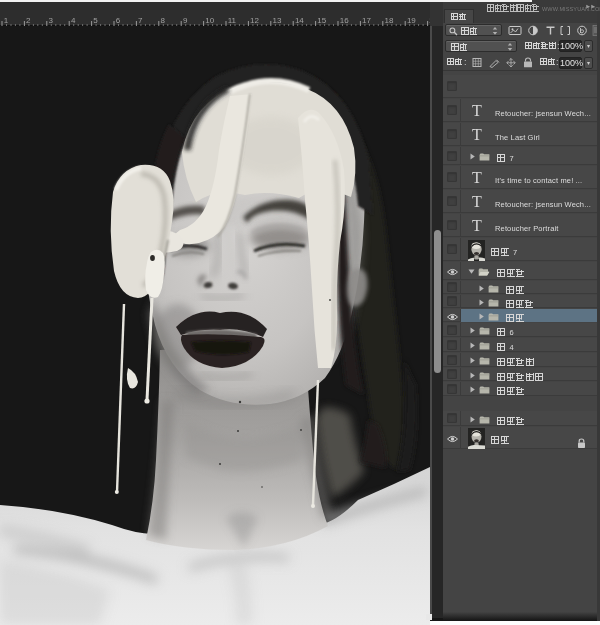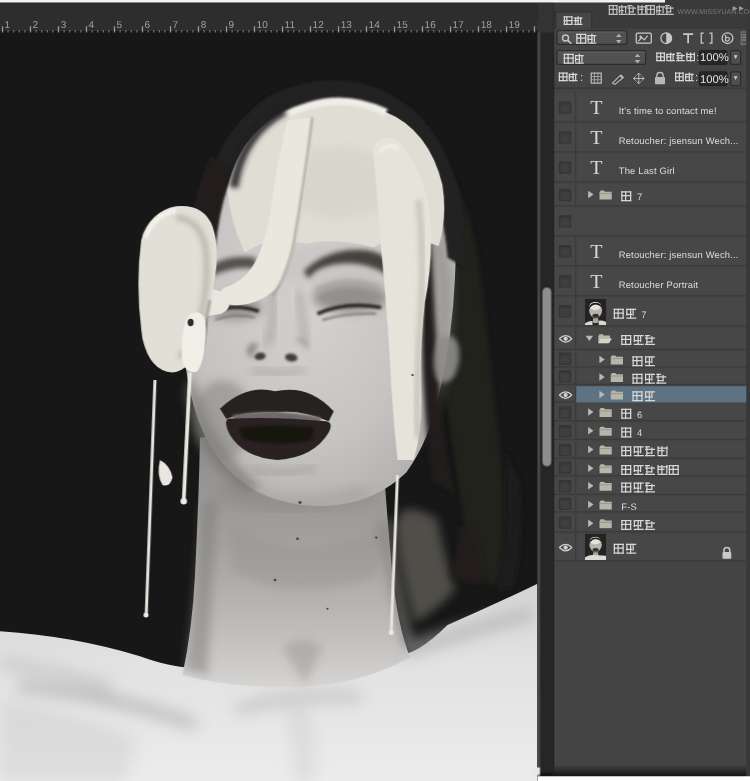--- a/index.html
+++ b/index.html
@@ -346,41 +346,41 @@
   <div id="vscroll">
       <div class="edge"></div>
       <div id="vthumb"></div>
     </div>
   <div id="grip"></div>
 
   <div id="panel">
     <div id="rows">
         <div class="row" style="top:75px;height:23px;">
 <span class="eyebox"></span>
-<span class="rcw" style="height:23px;line-height:23px"><span class="rc"><span class="tthumb" style="height:22px;line-height:22px">T</span><span class="lname">It's time to contact me!</span></span></span>
 </div>
 <div class="row" style="top:99px;height:23px;">
 <span class="eyebox"></span>
 <span class="rcw" style="height:23px;line-height:23px"><span class="rc"><span class="tthumb" style="height:22px;line-height:22px">T</span><span class="lname">Retoucher: jsensun Wech...</span></span></span>
 </div>
 <div class="row" style="top:123px;height:23px;">
 <span class="eyebox"></span>
 <span class="rcw" style="height:23px;line-height:23px"><span class="rc"><span class="tthumb" style="height:22px;line-height:22px">T</span><span class="lname">The Last Girl</span></span></span>
 </div>
 <div class="row" style="top:147px;height:18px;">
 <span class="eyebox"></span>
 <span class="rcw" style="height:18px;line-height:18px"><span class="rc"><span style="display:inline-block;width:5px"></span><svg width="5" height="7" viewBox="0 0 5 7">
                 <path d="M0.5 0.5 L4.8 3.5 L0.5 6.5 Z" fill="#b8b8b8"></path>
               </svg><span style="display:inline-block;width:4px"></span><svg width="11" height="8" viewBox="0 0 12 9">
                 <path d="M0.5 2 L0.5 8.5 L11.5 8.5 L11.5 1.5 L5.5 1.5 L4.5 0.5 L1.5 0.5 Z" fill="#b6b6ab"></path>
                 <path d="M0.5 3.2 L11.5 3.2" stroke="#8f8f86" stroke-width="0.7"></path>
               </svg><span style="display:inline-block;width:7px"></span><span class="lname"><i class="g g0"></i><span class="sp"></span>7</span></span></span>
 </div>
 <div class="row" style="top:166px;height:23px;">
 <span class="eyebox"></span>
+<span class="rcw" style="height:23px;line-height:23px"><span class="rc"><span class="tthumb" style="height:22px;line-height:22px">T</span><span class="lname">It's time to contact me!  ...</span></span></span>
 </div>
 <div class="row" style="top:190px;height:23px;">
 <span class="eyebox"></span>
 <span class="rcw" style="height:23px;line-height:23px"><span class="rc"><span class="tthumb" style="height:22px;line-height:22px">T</span><span class="lname">Retoucher: jsensun Wech...</span></span></span>
 </div>
 <div class="row" style="top:214px;height:23px;">
 <span class="eyebox"></span>
 <span class="rcw" style="height:23px;line-height:23px"><span class="rc"><span class="tthumb" style="height:22px;line-height:22px">T</span><span class="lname">Retoucher Portrait</span></span></span>
 </div>
 <div class="row" style="top:238px;height:23px;">
@@ -475,29 +475,20 @@
               </svg><span style="display:inline-block;width:7px"></span><span class="lname"><i class="g g0"></i><i class="g g1"></i><i class="g g2"></i><i class="g g3"></i><i class="g g0"></i></span></span></span>
 </div>
 <div class="row" style="top:382px;height:14px;">
 <span class="eyebox"></span>
 <span class="rcw" style="height:14px;line-height:14px"><span class="rc"><span style="display:inline-block;width:5px"></span><svg width="5" height="7" viewBox="0 0 5 7">
                 <path d="M0.5 0.5 L4.8 3.5 L0.5 6.5 Z" fill="#b8b8b8"></path>
               </svg><span style="display:inline-block;width:4px"></span><svg width="11" height="8" viewBox="0 0 12 9">
                 <path d="M0.5 2 L0.5 8.5 L11.5 8.5 L11.5 1.5 L5.5 1.5 L4.5 0.5 L1.5 0.5 Z" fill="#b6b6ab"></path>
                 <path d="M0.5 3.2 L11.5 3.2" stroke="#8f8f86" stroke-width="0.7"></path>
               </svg><span style="display:inline-block;width:7px"></span><span class="lname"><i class="g g0"></i><i class="g g1"></i><i class="g g2"></i></span></span></span>
-</div>
-<div class="row" style="top:397px;height:13px;">
-<span class="eyebox"></span>
-<span class="rcw" style="height:13px;line-height:13px"><span class="rc"><span style="display:inline-block;width:5px"></span><svg width="5" height="7" viewBox="0 0 5 7">
-                <path d="M0.5 0.5 L4.8 3.5 L0.5 6.5 Z" fill="#b8b8b8"></path>
-              </svg><span style="display:inline-block;width:4px"></span><svg width="11" height="8" viewBox="0 0 12 9">
-                <path d="M0.5 2 L0.5 8.5 L11.5 8.5 L11.5 1.5 L5.5 1.5 L4.5 0.5 L1.5 0.5 Z" fill="#b6b6ab"></path>
-                <path d="M0.5 3.2 L11.5 3.2" stroke="#8f8f86" stroke-width="0.7"></path>
-              </svg><span style="display:inline-block;width:7px"></span><span class="lname">F-S</span></span></span>
 </div>
 <div class="row" style="top:411px;height:15px;">
 <span class="eyebox"></span>
 <span class="rcw" style="height:15px;line-height:15px"><span class="rc"><span style="display:inline-block;width:5px"></span><svg width="5" height="7" viewBox="0 0 5 7">
                 <path d="M0.5 0.5 L4.8 3.5 L0.5 6.5 Z" fill="#b8b8b8"></path>
               </svg><span style="display:inline-block;width:4px"></span><svg width="11" height="8" viewBox="0 0 12 9">
                 <path d="M0.5 2 L0.5 8.5 L11.5 8.5 L11.5 1.5 L5.5 1.5 L4.5 0.5 L1.5 0.5 Z" fill="#b6b6ab"></path>
                 <path d="M0.5 3.2 L11.5 3.2" stroke="#8f8f86" stroke-width="0.7"></path>
               </svg><span style="display:inline-block;width:7px"></span><span class="lname"><i class="g g0"></i><i class="g g1"></i><i class="g g2"></i></span></span></span>
 </div>

